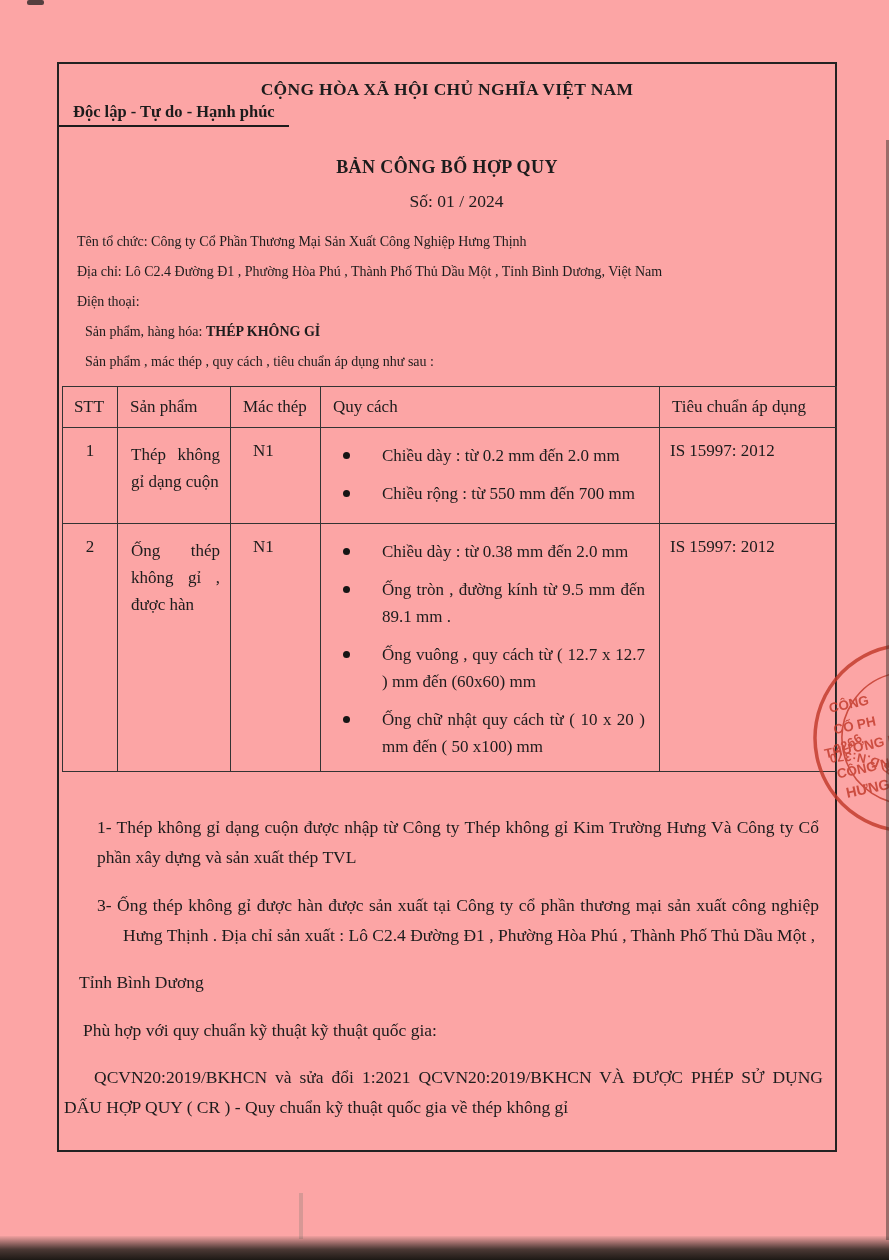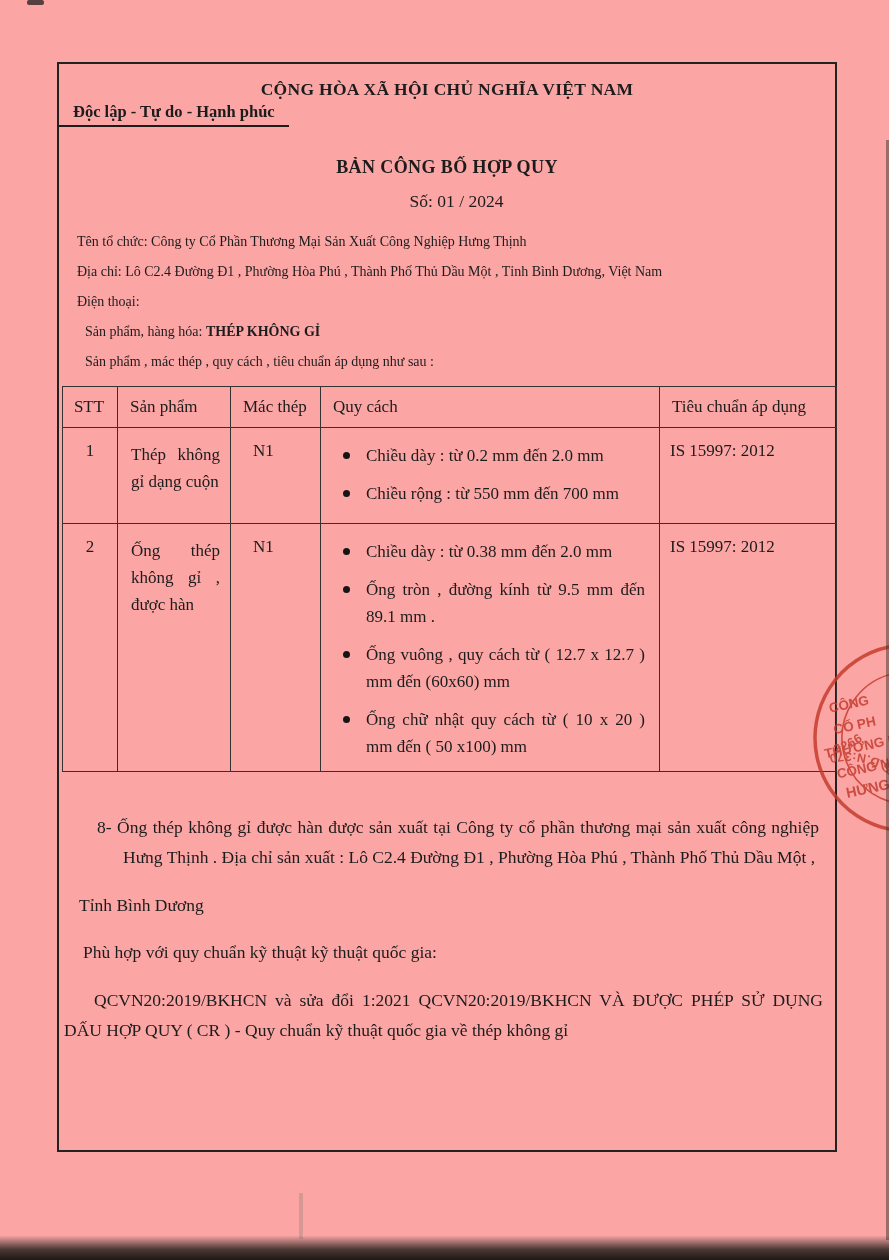--- a/index.html
+++ b/index.html
@@ -25,21 +25,21 @@
   .ctable{border-collapse:collapse;margin:9px 2px 0 3px;width:774px;table-layout:fixed;font-size:17px;}
   .ctable th,.ctable td{border:1px solid #333;vertical-align:top;box-sizing:border-box;}
   .ctable th{font-weight:normal;text-align:left;padding:10px 6px 10px 12px;}
   .ctable th.c-stt{text-align:center;padding-left:4px;border-radius:16px;}
   tr.r1{height:96px;} tr.r2{height:240px;}
   td.stt{text-align:center;padding-top:13px;}
   td.sp{padding:13px 10px 0 13px;text-align:justify;line-height:27px;}
   td.mt{padding:13px 0 17px 22px;}
   td.qc{padding:14px 14px 0 20px;}
   td.tc{padding:13px 6px 0 10px;}
-  .qc-item{display:flex;margin-bottom:11px;}
+  .qc-item{display:flex;margin-bottom:11px;gap:16px;}
   .dot{width:7px;height:7px;border-radius:50%;background:#151515;margin:10px 16px 0 2px;flex:none;}
   .qc-text{flex:1;text-align:justify;line-height:27px;}
   .notes{margin:40px 16px 0 20px;font-size:17.5px;line-height:30px;}
   .note-item1{margin-left:18px;text-align:justify;}
   .note-item2{margin-left:18px;padding-left:26px;text-indent:-26px;text-align:justify;}
   .note-province{margin-left:0;}
   .note-conform{margin-left:4px;}
   .note-qcvn{margin:0 -4px 0 -15px;text-indent:30px;text-align:justify;}
   .stamp{position:absolute;left:803px;top:633px;width:210px;height:210px;}
   .stamp text{font-family:"Liberation Sans","DejaVu Sans",sans-serif;font-weight:bold;}
@@ -124,21 +124,22 @@
                 <span class="dot"></span>
                 <span class="qc-text">Ống chữ nhật quy cách từ ( 10 x 20 ) mm đến ( 50 x100) mm</span>
               </div>
           </td>
           <td class="tc">IS 15997: 2012</td>
         </tr>
       </tbody>
     </table>
 
     <div class="notes">
-      <p class="note-item2">8- Ống thép không gỉ được hàn được sản xuất tại Công ty cổ phần thương mại sản xuất công nghiệp Hưng Thịnh . Địa chỉ sản xuất : Lô C2.4 Đường Đ1 , Phường Hòa Phú , Thành Phố Thủ Dầu Một ,</p>
+      <p class="note-item1">1- Thép không gỉ dạng cuộn được nhập từ Công ty Thép không gỉ Kim Trường Hưng Và Công ty Cổ phần xây dựng và sản xuất thép TVL</p>
+      <p class="note-item2">3- Ống thép không gỉ được hàn được sản xuất tại Công ty cổ phần thương mại sản xuất công nghiệp Hưng Thịnh . Địa chỉ sản xuất : Lô C2.4 Đường Đ1 , Phường Hòa Phú , Thành Phố Thủ Dầu Một ,</p>
       <p class="note-province">Tỉnh Bình Dương</p>
       <p class="note-conform">Phù hợp với quy chuẩn kỹ thuật kỹ thuật quốc gia:</p>
       <p class="note-qcvn">QCVN20:2019/BKHCN và sửa đổi 1:2021 QCVN20:2019/BKHCN VÀ ĐƯỢC PHÉP SỬ DỤNG DẤU HỢP QUY ( CR ) -  Quy chuẩn kỹ thuật quốc gia về thép không gỉ</p>
     </div>
   </div>
 
   <svg class="stamp" viewBox="0 0 210 210" aria-hidden="true">
     <g opacity="0.82" transform="rotate(-12 105 105)" fill="#c23a2b">
       <defs>
         <path id="sealArc" d="M 183 105 A 78 78 0 0 0 105 183 A 78 78 0 0 0 27 105 A 78 78 0 0 0 105 27" fill="none"></path>

